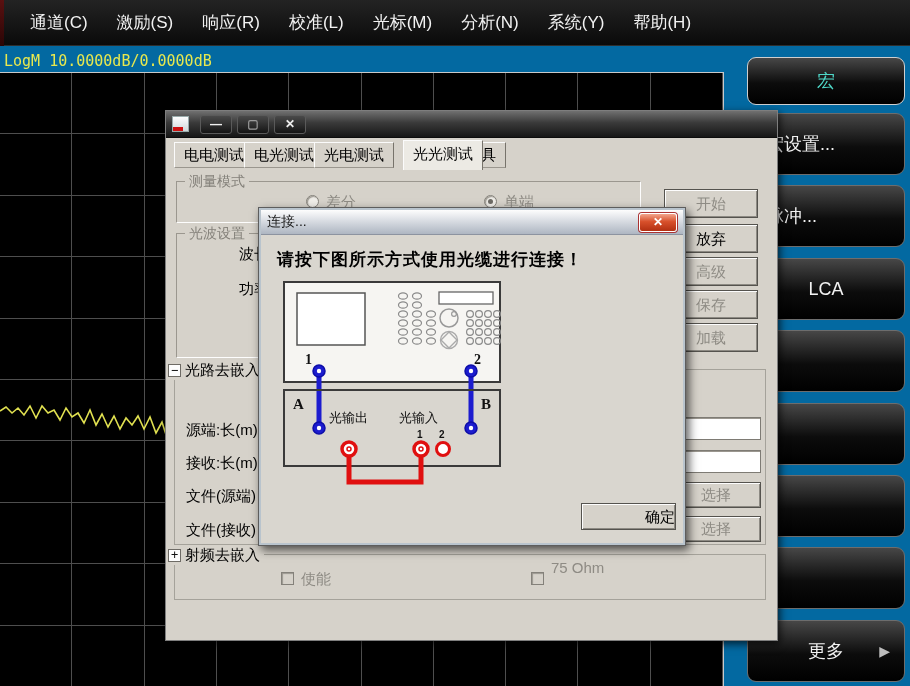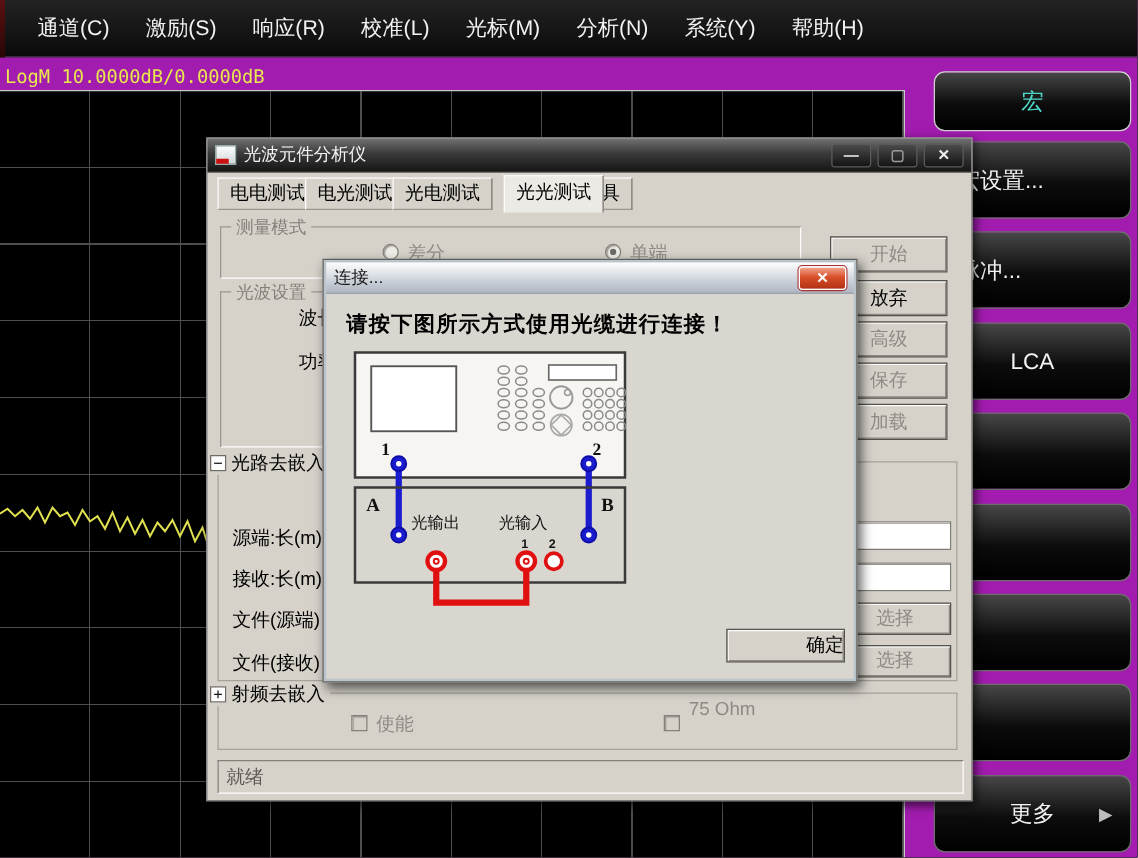--- a/index.html
+++ b/index.html
@@ -1,18 +1,18 @@
 <!DOCTYPE html>
 <html><head>
 <meta charset="utf-8">
 <style>
   * { margin:0; padding:0; box-sizing:border-box; }
   html,body { width:910px; height:686px; background:#000; overflow:hidden;
               font-family:"Liberation Sans", sans-serif; }
-  #stage { position:relative; width:910px; height:686px; background:#a21caf; }
+  #stage { position:relative; width:910px; height:686px; background:#0369a1; }
 
   
   #menubar { position:absolute; left:0; top:0; width:910px; height:46px;
     background:linear-gradient(#232323,#0a0a0a); border-bottom:1px solid #2e2e2e;
     display:flex; align-items:center; gap:29px; padding-left:30px; z-index:3; }
   #menubar .rededge { position:absolute; left:0; top:0; width:4px; height:46px;
     background:linear-gradient(#5a1010,#2a0606); }
   .menu-item { color:#f2f2f2; font-size:17px; cursor:default; }
 
   
@@ -174,21 +174,20 @@
       <span></span>
     </div>
   <div id="sk-more" class="softkey center" style="top:620px;height:62px;">
     <span>更多</span>
     <span class="arrow">▶</span>
   </div>
 
   <div id="main-window">
     <div id="mw-titlebar">
       <div id="mw-icon"></div>
-      <div id="mw-title">光波元件分析仪</div>
       <div class="winbtn">—</div>
       <div class="winbtn" id="mw-max">▢</div>
       <div class="winbtn">✕</div>
     </div>
 
     <div class="tab" style="left:8px;">电电测试</div>
     <div class="tab" style="left:78px;">电光测试</div>
     <div class="tab" style="left:148px;">光电测试</div>
     <div class="tab selected" style="left:218px;margin-left:19px;">光光测试</div>
     <div class="tab" style="left:290px;">工具</div>
@@ -232,21 +231,20 @@
     <div class="section-box" style="left:8px;top:443px;width:592px;height:46px;"></div>
     <div class="section-head" style="left:2px;top:435px;">
       <div class="expand-box">+</div>
       <div class="stitle">射频去嵌入</div>
     </div>
     <div class="checkbox" style="left:115px;top:461px;"></div>
     <div class="cblabel" style="left:135px;top:459px;">使能</div>
     <div class="checkbox" style="left:365px;top:461px;"></div>
     <div class="cblabel" style="left:385px;top:448px;">75 Ohm</div>
 
-    <div id="mw-status">就绪</div>
   </div>
 
   <div id="modal">
     <div id="md-titlebar">
       <div id="md-title">连接...</div>
       <div id="md-close">✕</div>
     </div>
     <div id="md-message">请按下图所示方式使用光缆进行连接！</div>
 
     <svg id="md-diagram" width="228" height="226" viewBox="0 0 228 226">

